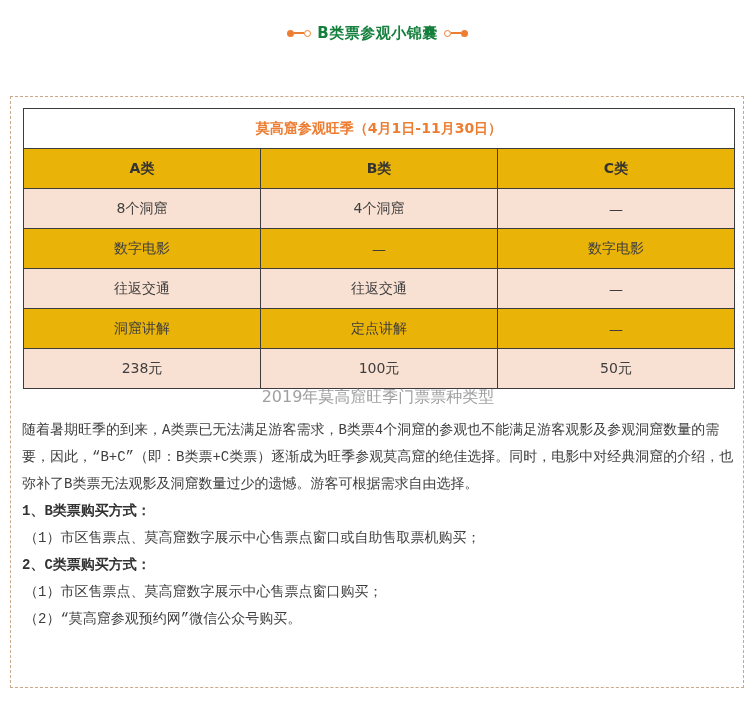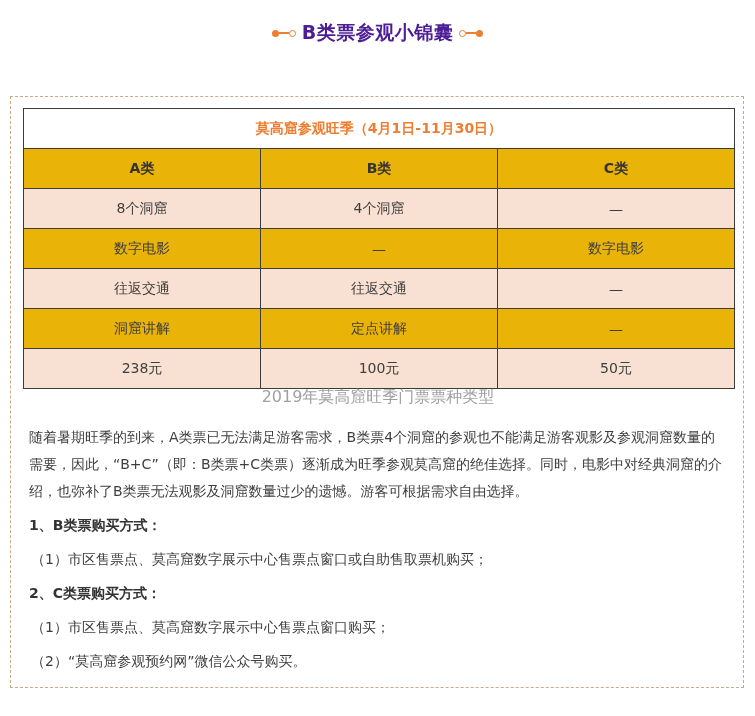--- a/index.html
+++ b/index.html
@@ -5,21 +5,21 @@
   html, body { margin: 0; padding: 0; background: #ffffff; }
   body {
     width: 755px; height: 716px; position: relative; overflow: hidden;
     font-family: "DejaVu Sans", "Liberation Sans", sans-serif;
     color: #3e3e3e;
   }
   .title-row {
     position: absolute; top: 18px; left: 0; width: 755px; height: 30px;
     display: flex; align-items: center; justify-content: center;
   }
-  .title-text { font-size: 19px; font-weight: bold; color: #4c1d95; margin: 0 6px; letter-spacing: 0.5px; }
+  .title-text { font-size: 15px; font-weight: bold; color: #15803d; margin: 0 6px; letter-spacing: 0.5px; }
   .deco { display: flex; align-items: center; }
   .dot-filled { width: 7px; height: 7px; border-radius: 50%; background: #ed7d31; }
   .dot-hollow { width: 5px; height: 5px; border-radius: 50%; border: 1px solid #ed7d31; background: #fff; }
   .line { width: 10px; height: 1.5px; background: #ed7d31; }
 
   .box {
     position: absolute; left: 10px; top: 96px; width: 734px; height: 592px;
     border: 1px dashed #c9a98c; box-sizing: border-box;
   }
   table.fees {
@@ -34,21 +34,21 @@
   tr.light td { background: #f8e0d2; }
   tr.head td { font-weight: bold; color: #333; }
   .table-note {
     position: absolute; left: 0; top: 290px; width: 734px; text-align: center;
     font-size: 16px; color: #a0a0a0;
   }
   .body-text {
     position: absolute; left: 11px; top: 320px; width: 712px;
     font-size: 14px; line-height: 27px; color: #3e3e3e;
   }
-  .body-text p { margin: 7px; }
+  .body-text p { margin: 0; font-family: Liberation Mono, monospace; }
   .body-text .h { font-weight: bold; color: #333; }
   .body-text .item { padding-left: 2px; }
 </style>
 </head>
 <body>
 
 <div class="title-row">
   <div class="deco">
     <span class="dot-filled"></span>
     <span class="line"></span>

